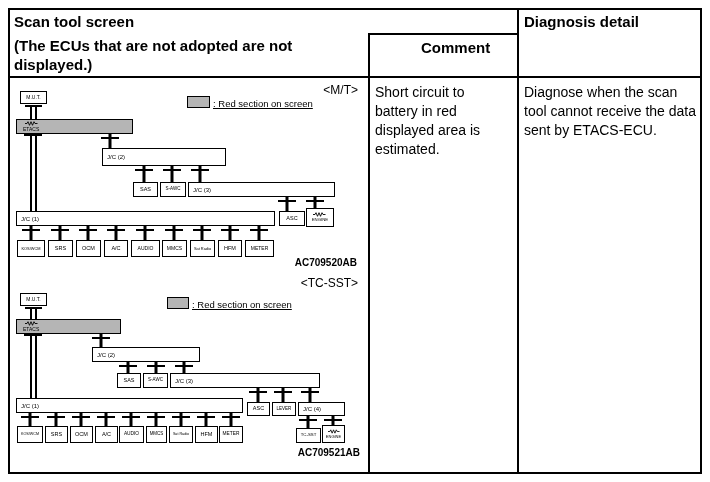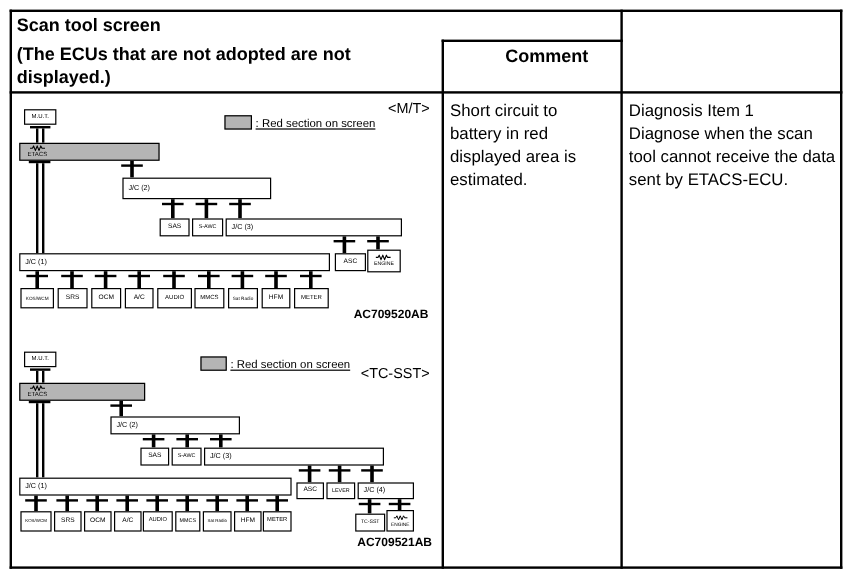--- a/index.html
+++ b/index.html
@@ -34,25 +34,25 @@
   <div class="line" style="left:8px;top:8px;width:2px;height:466px;"></div>
   <div class="line" style="left:700px;top:8px;width:2px;height:466px;"></div>
   <div class="line" style="left:517px;top:8px;width:2px;height:466px;"></div>
   <div class="line" style="left:368px;top:33px;width:2px;height:441px;"></div>
   <div class="line" style="left:368px;top:33px;width:151px;height:2px;"></div>
   <div class="line" style="left:8px;top:76px;width:694px;height:2px;"></div>
 
   <div class="cellhead" style="left:14px;top:12px;">Scan tool screen</div>
   <div class="cellhead" style="left:14px;top:36px;width:330px;">(The ECUs that are not adopted are not displayed.)</div>
   <div class="cellhead" style="left:376px;top:38px;margin-left:45px;">Comment</div>
+  <div class="cellhead" style="left:524px;top:12px;">Diagnosis detail</div>
 
   <div class="celltext" style="left:375px;top:83px;width:136px;">Short circuit to battery in red displayed area is estimated.</div>
 
   <div class="celltext" style="left:524px;top:83px;width:174px;">
-    <div>Diagnosis Item 1</div>
     <div>Diagnose when the scan tool cannot receive the data sent by ETACS-ECU.</div>
   </div>
 
   <div>
     <div class="vr" style="left:300px;top:83px;width:58px;">&lt;M/T&gt;</div>
     <div class="b g" style="left:187px;top:96px;width:23px;height:12px;"></div>
     <div class="lg" style="left:213px;top:98px;">: Red section on screen</div>
 
     <div class="b" style="left:20px;top:91px;width:27px;height:13px;font-size:5px;">M.U.T.</div>
     <div class="line" style="left:25px;top:105px;width:17px;height:2px;"></div>
@@ -109,21 +109,21 @@
     <div class="b" style="left:131px;top:240px;width:29px;height:17px;font-size:5px;">AUDIO</div>
     <div class="b" style="left:162px;top:240px;width:25px;height:17px;font-size:5px;">MMCS</div>
     <div class="b" style="left:190px;top:240px;width:25px;height:17px;font-size:3.9px;">Sat Radio</div>
     <div class="b" style="left:218px;top:240px;width:24px;height:17px;">HFM</div>
     <div class="b" style="left:245px;top:240px;width:29px;height:17px;font-size:5px;">METER</div>
 
     <div class="fc" style="left:285px;top:257px;">AC709520AB</div>
   </div>
 
   <div>
-    <div class="vr" style="left:290px;top:304px;width:68px;">&lt;TC-SST&gt;</div>
+    <div class="vr" style="left:290px;top:276px;width:68px;">&lt;TC-SST&gt;</div>
     <div class="b g" style="left:167px;top:297px;width:22px;height:12px;"></div>
     <div class="lg" style="left:192px;top:299px;">: Red section on screen</div>
 
     <div class="b" style="left:20px;top:293px;width:27px;height:13px;font-size:5px;">M.U.T.</div>
     <div class="line" style="left:25px;top:307px;width:17px;height:2px;"></div>
     <div class="dl" style="left:30px;top:309px;height:10px;"></div>
 
     <div class="b g" style="left:16px;top:319px;width:105px;height:15px;justify-content:flex-start;">
       <span class="stack" style="margin-left:6px;">
         <svg width="13" height="5" viewBox="0 0 13 5">

